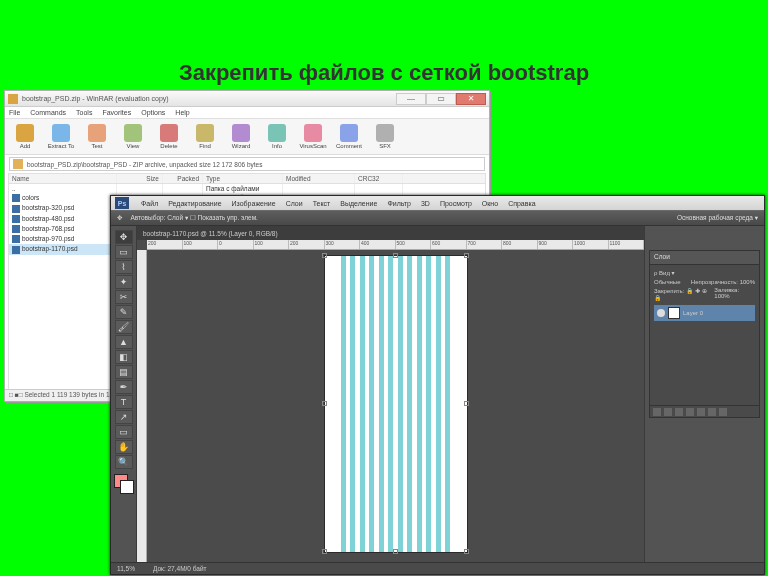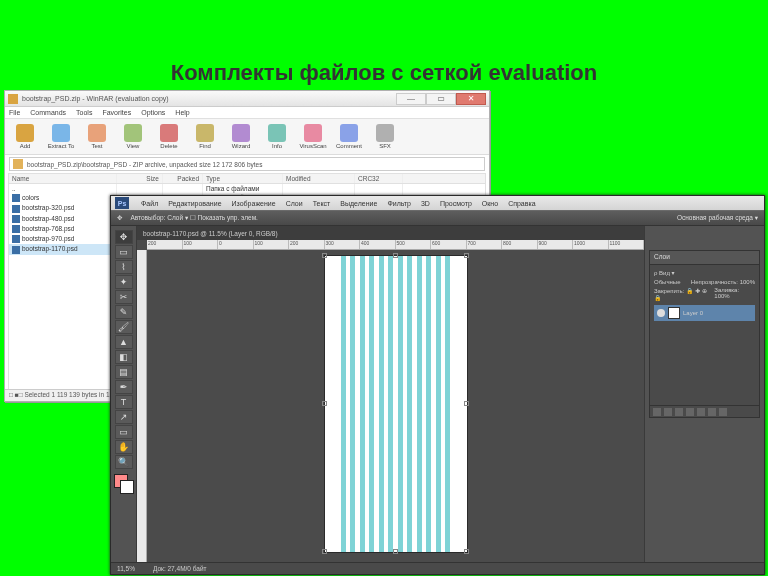--- a/index.html
+++ b/index.html
@@ -61,21 +61,21 @@
   .layer-row .eye { width: 8px; height: 8px; background: #ddd; border-radius: 50%; }
   .layer-row .thumb { width: 12px; height: 12px; background: #fff; border: 1px solid #333; }
   .panel-foot { height: 12px; border-top: 1px solid #333; display: flex; gap: 3px; padding: 2px 3px; }
   .panel-foot span { width: 8px; height: 8px; background: #666; }
 
   .ps-status { height: 12px; background: #4a4a4a; border-top: 1px solid #333; display: flex; align-items: center; padding: 0 6px; gap: 18px; font-size: 6.5px; color: #ccc; }
 </style>
 </head>
 <body>
 
-<div class="title">Комплекты файлов с сеткой evaluation</div>
+<div class="title">Закрепить файлов с сеткой bootstrap</div>
 
 <div class="winrar">
   <div class="wr-titlebar">
     <span class="icon"></span>
     <span>bootstrap_PSD.zip - WinRAR (evaluation copy)</span>
     <div class="wr-ctrl">
       <span>—</span>
       <span>▭</span>
       <span>✕</span>
     </div>

